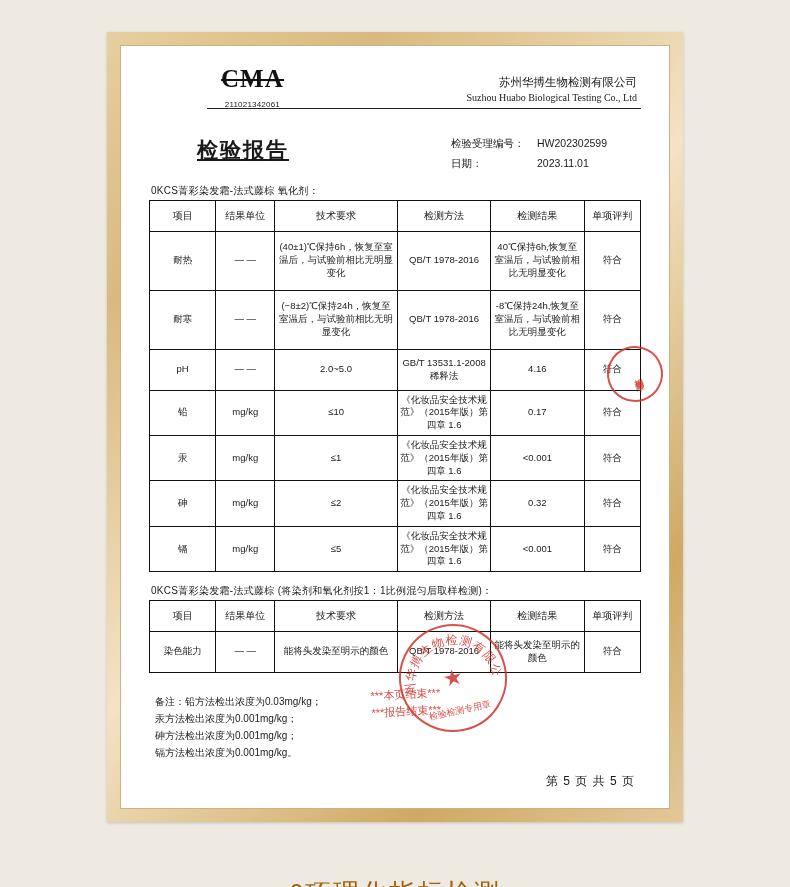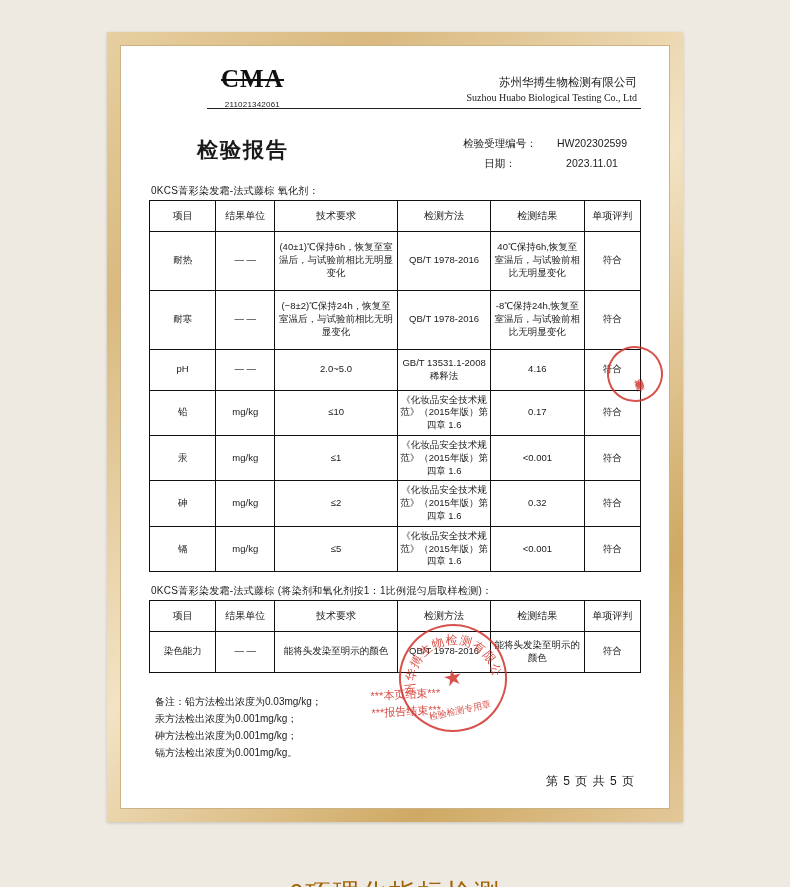--- a/index.html
+++ b/index.html
@@ -106,28 +106,29 @@
     height: 54px;
     margin-top: 2px;
   }
   .report-title {
     position: absolute;
     left: 48px;
     top: 6px;
     font-size: 21px;
     font-weight: bold;
     letter-spacing: 2px;
+    text-decoration: underline;
   }
   .meta {
     position: absolute;
-    right: 0;
+    right: 6px;
     top: 4px;
     font-size: 10.5px;
     line-height: 1.9;
-    text-align: center;
+    text-align: left;
   }
   .meta div span.lbl { display: inline-block; width: 86px; }
   .meta div span.val { display: inline-block; min-width: 98px; }
   
   .sample-line {
     font-size: 10px;
     margin: 0 0 2px 2px;
     letter-spacing: 0.3px;
   }
   table.rpt {

